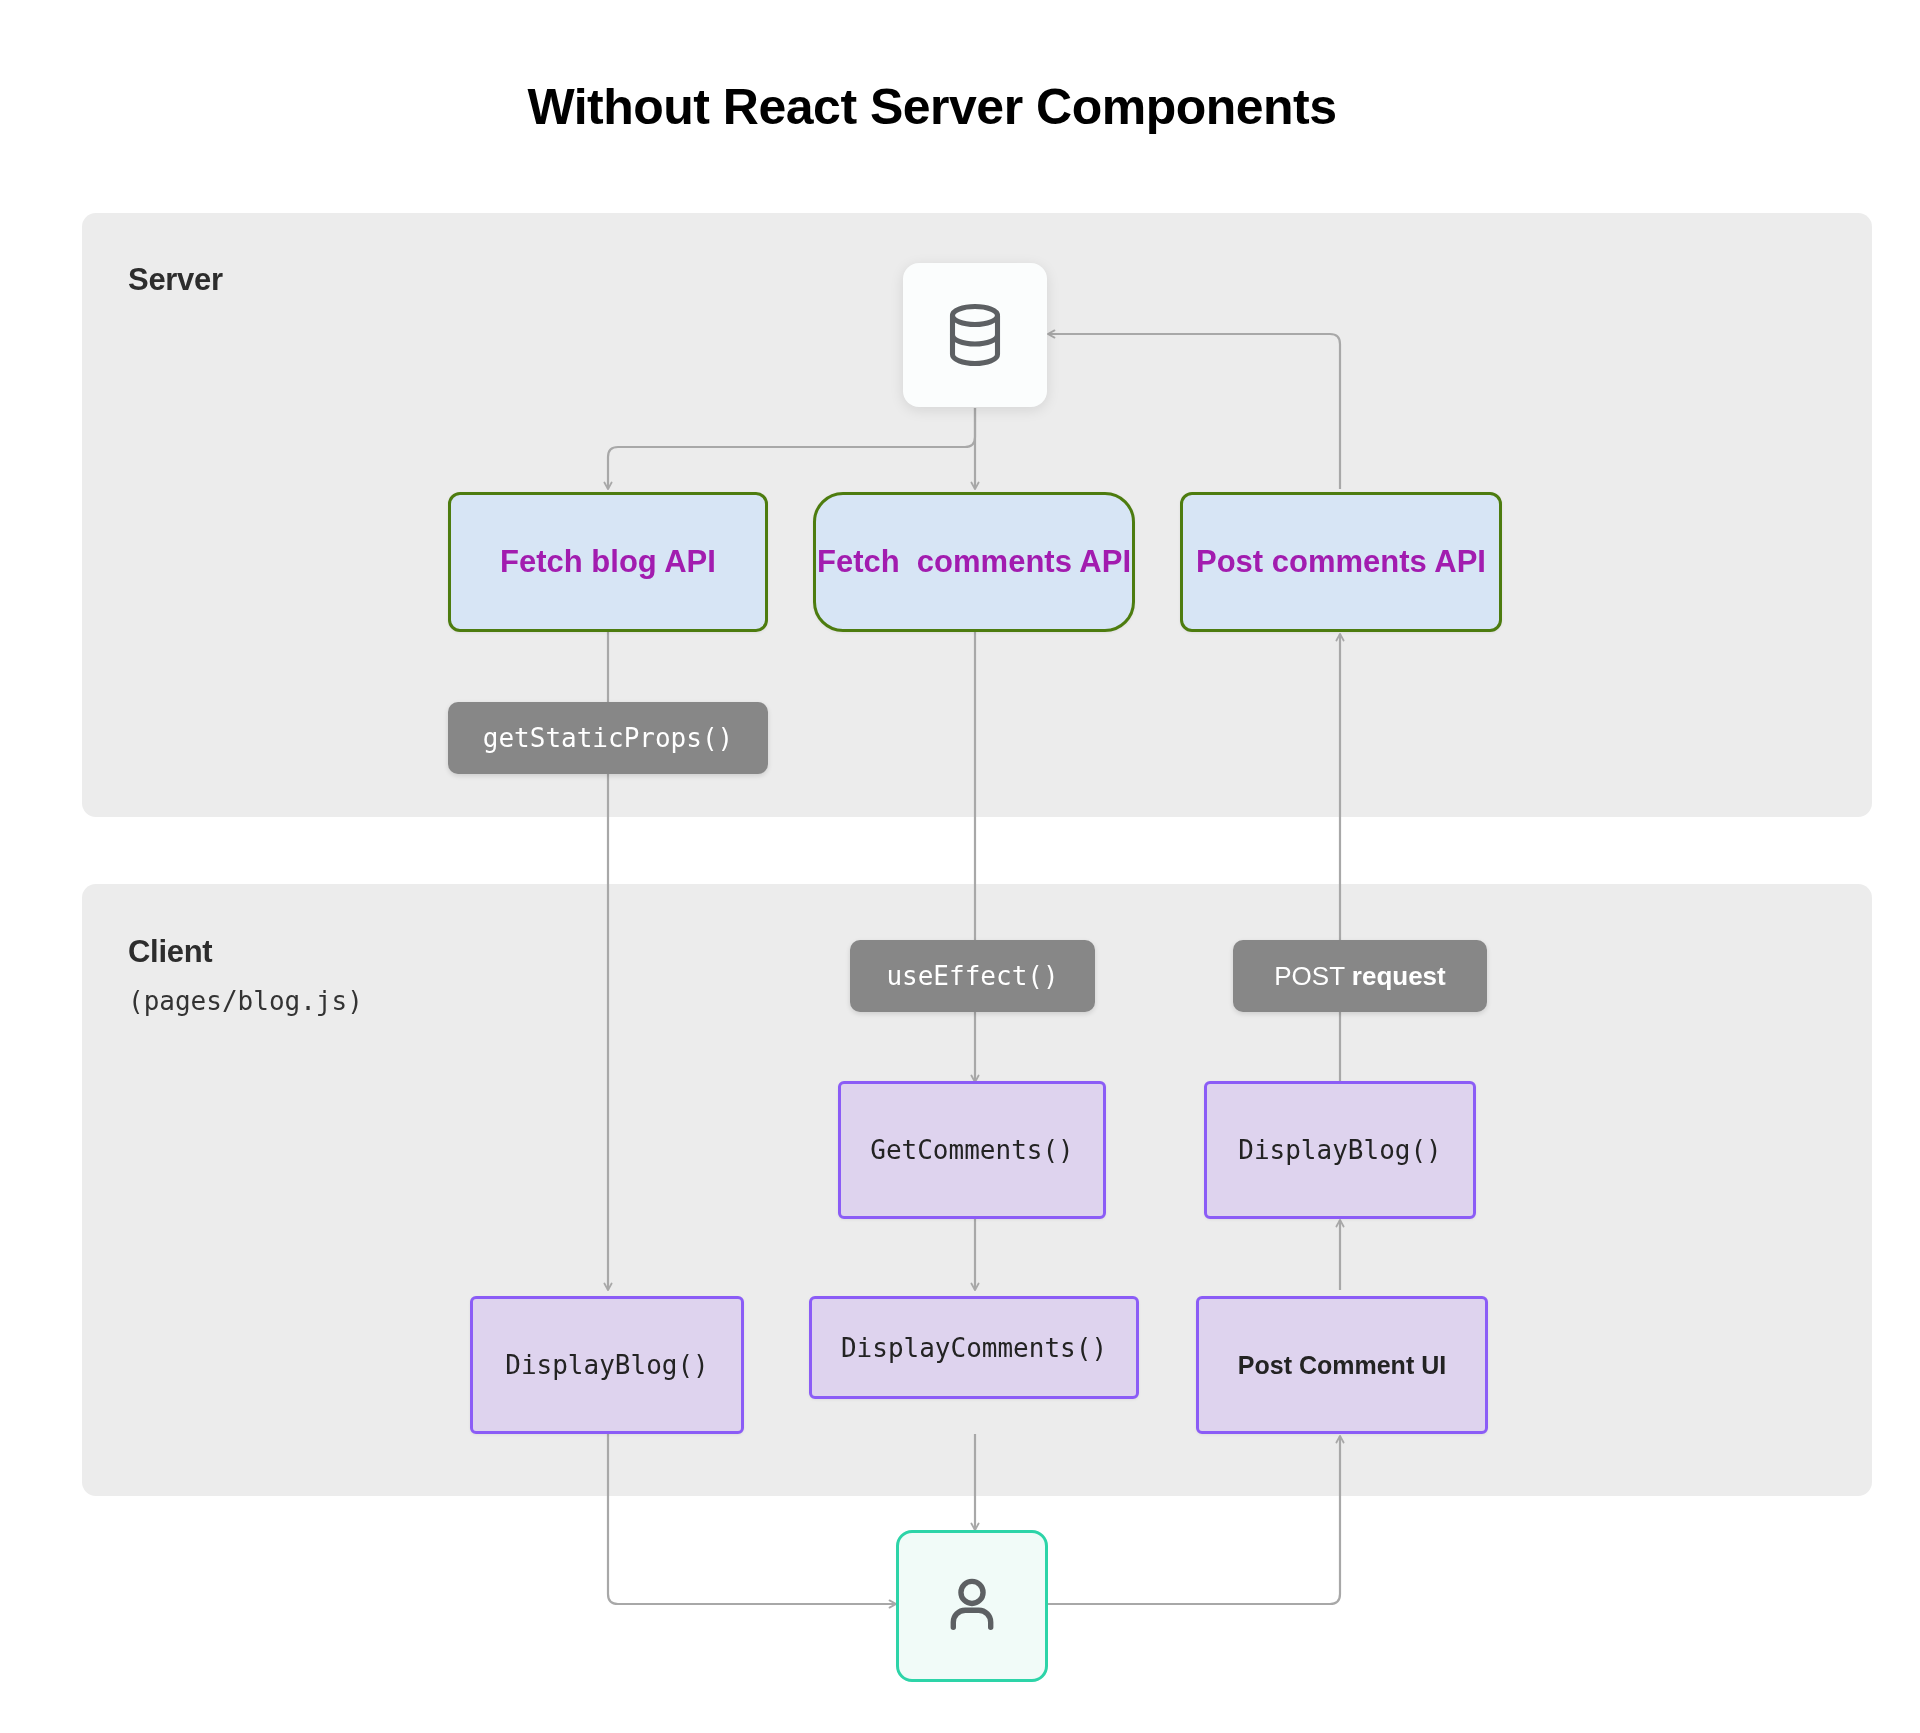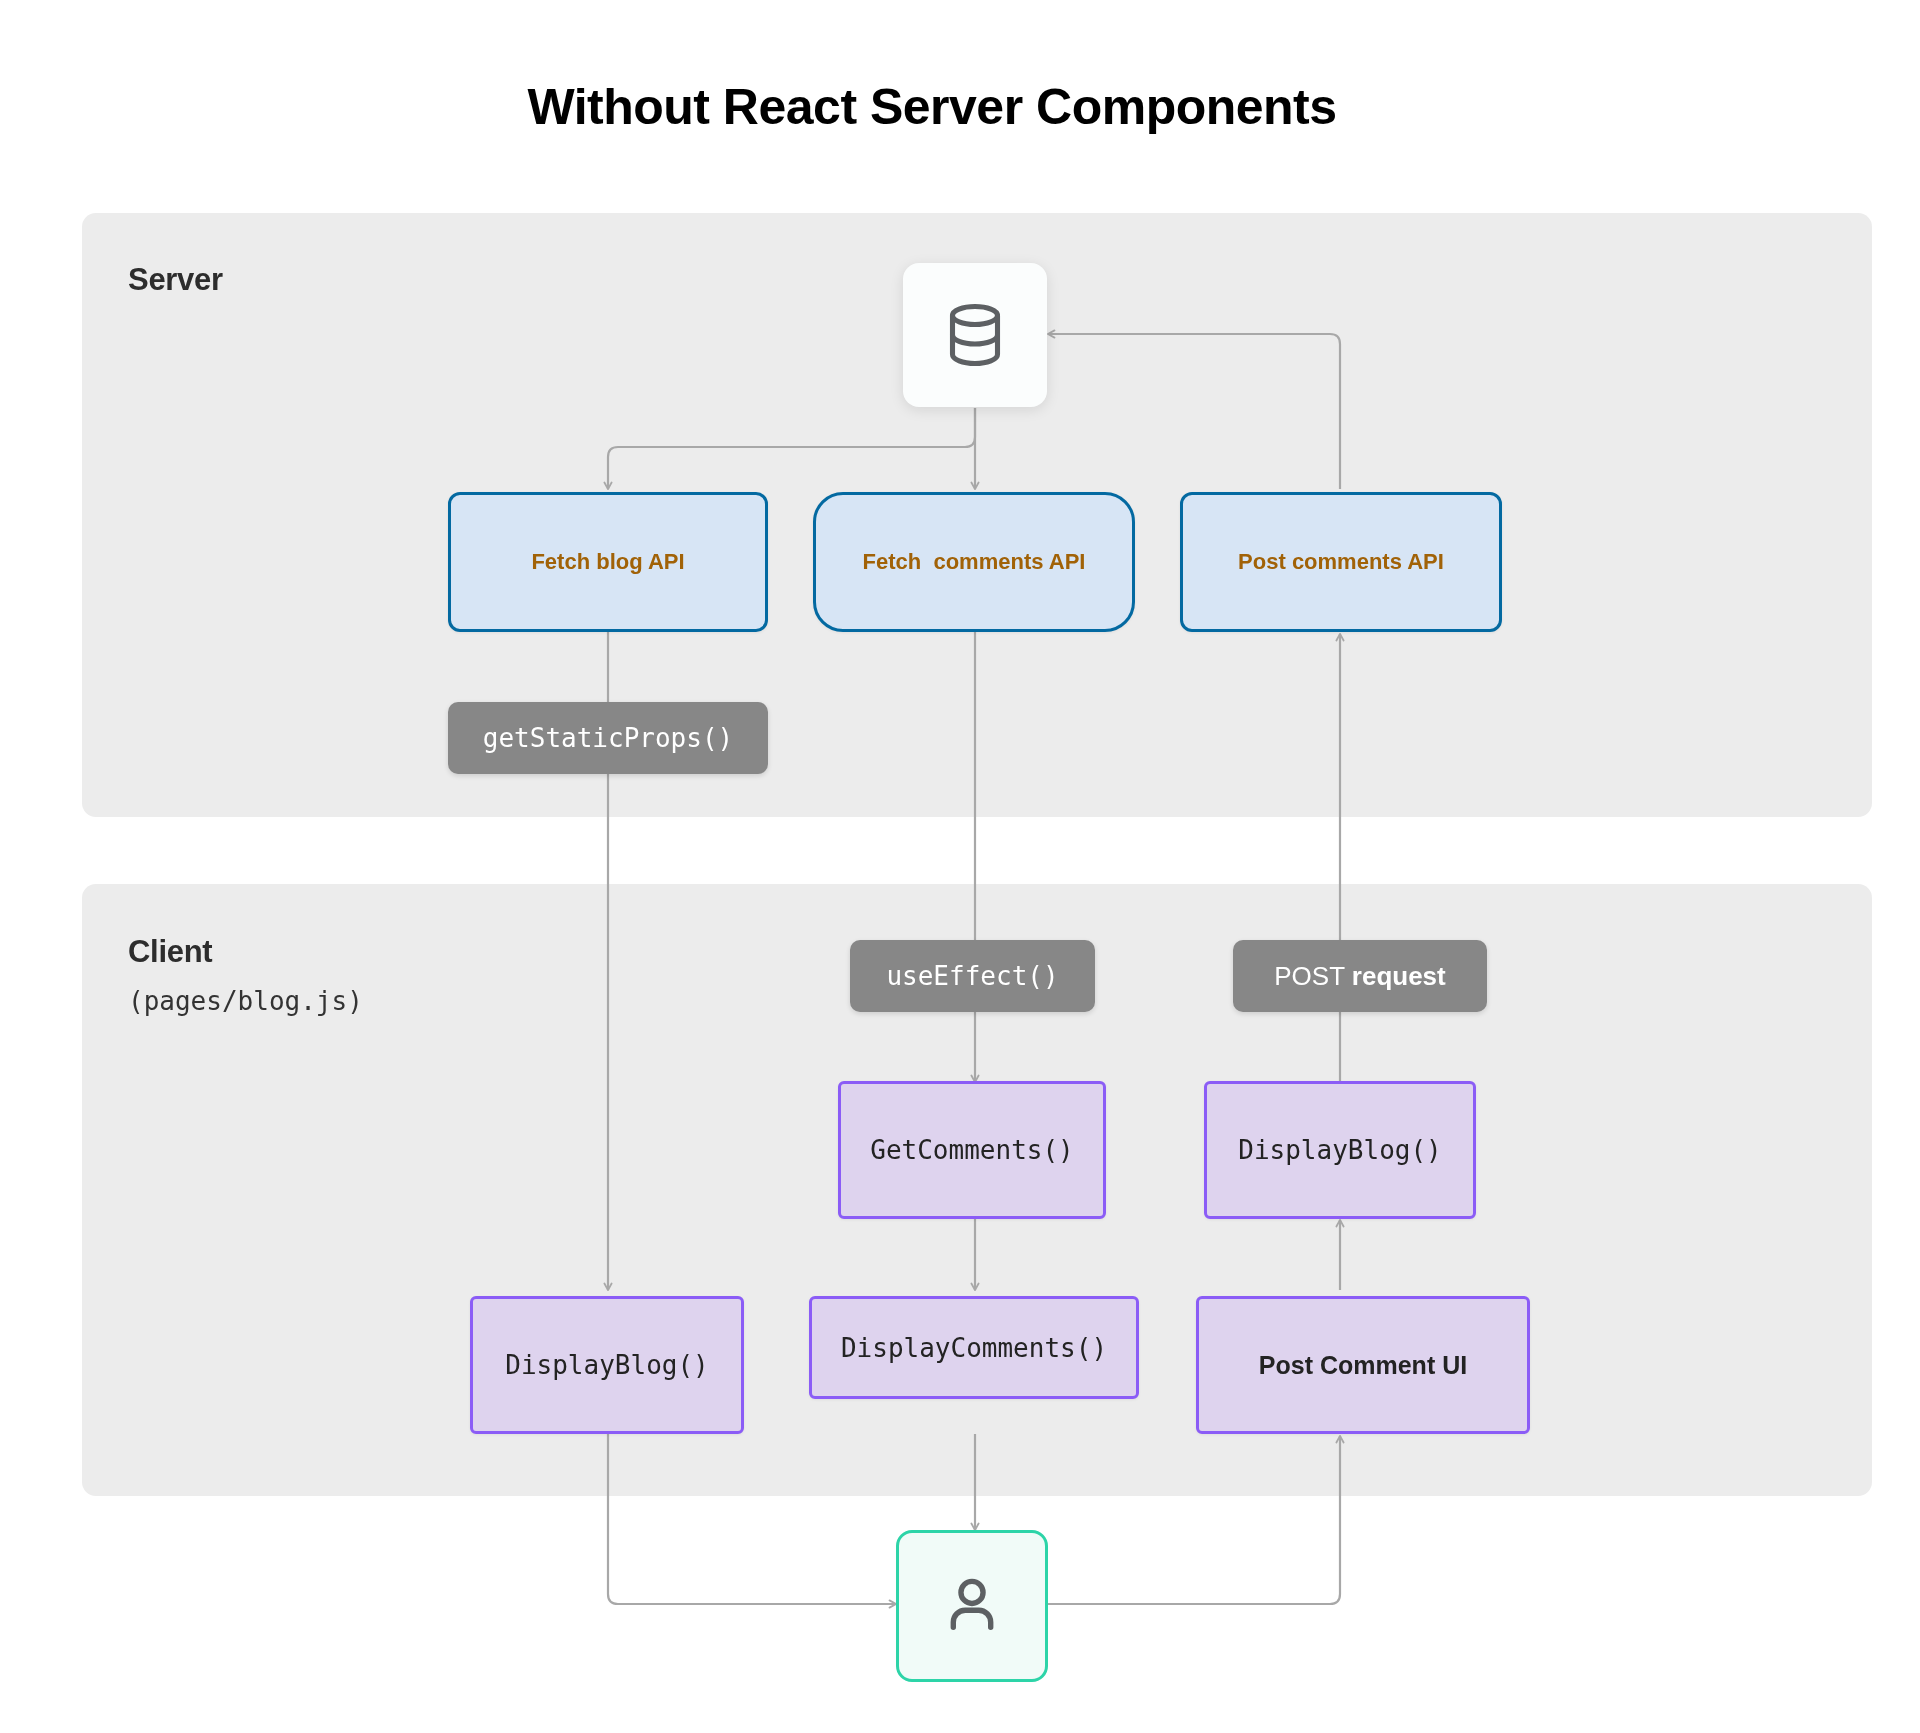--- a/index.html
+++ b/index.html
@@ -54,26 +54,26 @@
     pointer-events: none;
   }
   .node {
     position: absolute;
     display: flex;
     align-items: center;
     justify-content: center;
     text-align: center;
   }
   .api-node {
-    border: 3px solid #0369a1;
+    border: 3px solid #4d7c0f;
     background: #d7e5f5;
     border-radius: 12px;
-    font-size: 22px;
-    font-weight: bold;
-    color: #a16207;
+    font-size: 31px;
+    font-weight: bold;
+    color: #a21caf;
     box-shadow: 0 1px 3px rgba(0,0,0,0.06);
   }
   .client-node {
     border: 3px solid #8b5cf6;
     background: #ded3ee;
     border-radius: 6px;
     font-size: 26px;
     color: #232323;
     font-family: "DejaVu Sans Mono", monospace;
     box-shadow: 0 1px 3px rgba(0,0,0,0.06);
@@ -198,21 +198,21 @@
   <div class="node client-node" style="left:1204px; top:1081px; width:272px; height:138px;">
     <span>DisplayBlog()</span>
   </div>
 
   <div class="node client-node" style="left:470px; top:1296px; width:274px; height:138px;">
     <span>DisplayBlog()</span>
   </div>
   <div class="node client-node" style="left:809px; top:1296px; width:330px; height:103px;">
     <span>DisplayComments()</span>
   </div>
-  <div class="node client-node sans" style="left:1196px; top:1296px; width:334px; height:138px;">
+  <div class="node client-node sans" style="left:1196px; top:1296px; width:292px; height:138px;">
     <span>Post Comment UI</span>
   </div>
 
   <div class="icon-box" id="user-box" style="left:896px; top:1530px; width:152px; height:152px;">
     <svg width="68" height="68" viewBox="0 0 24 24" fill="none" stroke="#5d6063" stroke-width="1.9" stroke-linecap="round" stroke-linejoin="round">
       <circle cx="12" cy="7.2" r="3.9"></circle>
       <path d="M5.4 19.5 v-1.8 a4.2 4.2 0 0 1 4.2 -4.2 h4.8 a4.2 4.2 0 0 1 4.2 4.2 v1.8"></path>
     </svg>
   </div>
 

